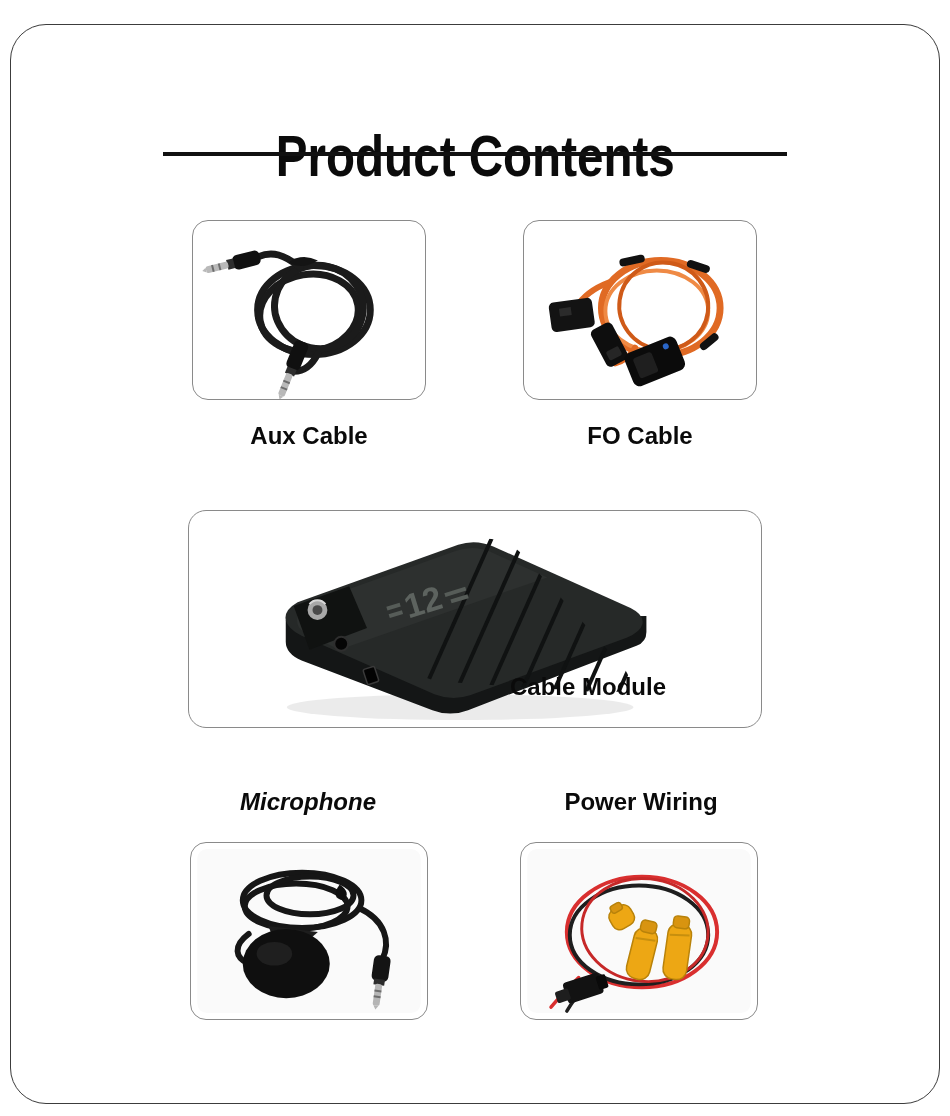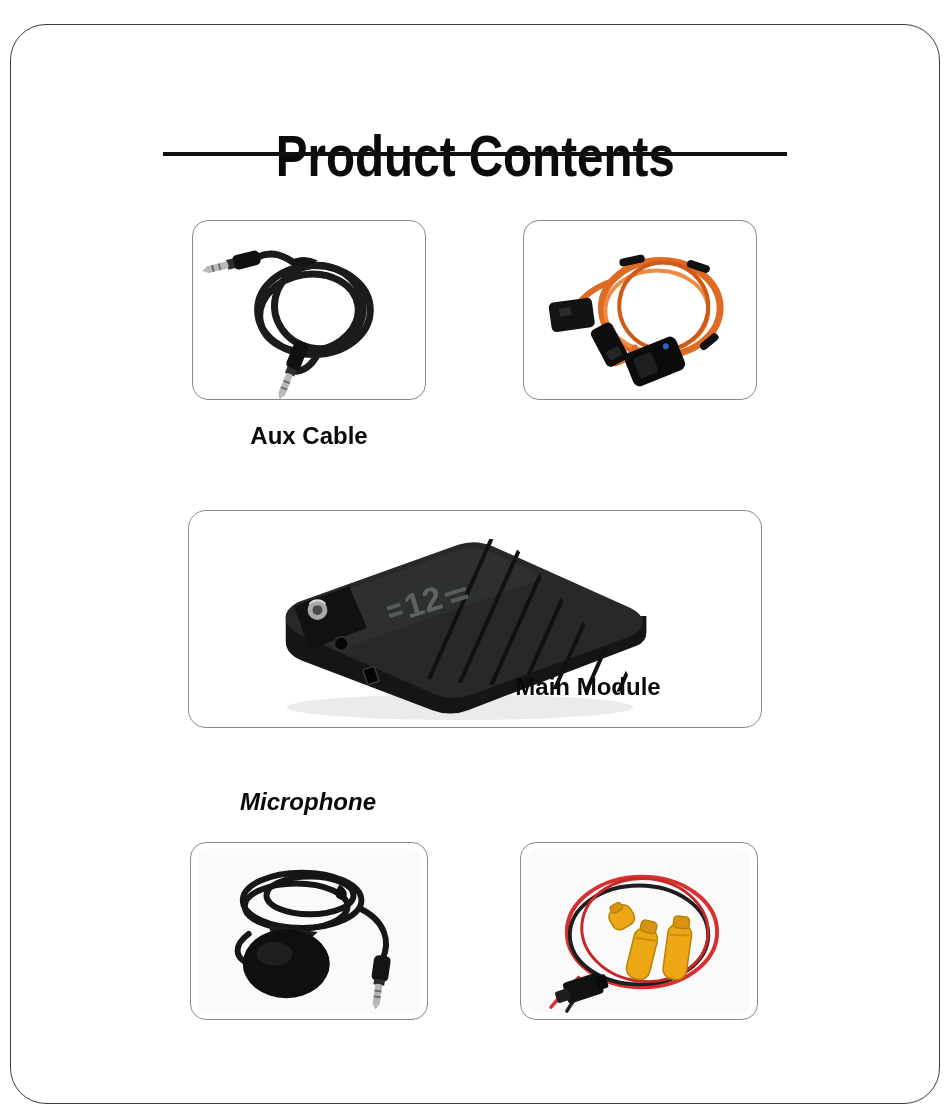--- a/index.html
+++ b/index.html
@@ -134,20 +134,21 @@
         <rect x="74" y="104" width="24" height="42" rx="5" fill="#0e0e0e"></rect>
         <rect x="79" y="130" width="14" height="10" rx="2" fill="#262626"></rect>
       </g>
       <g transform="rotate(-22 132 142)">
         <rect x="104" y="124" width="56" height="36" rx="7" fill="#0b0b0b"></rect>
         <rect x="112" y="131" width="20" height="22" rx="3" fill="#1f1f1f"></rect>
         <circle cx="148" cy="132" r="3" fill="#2a66c8"></circle>
       </g>
     </svg>
   </div>
+  <div class="product-label label-fo">FO Cable</div>
 
   <div class="card card-main">
     <svg viewBox="0 0 574 218">
       <defs>
         <clipPath id="moduleTopClip">
           <path d="M 96 110 Q 94 100 108 92 L 270 34 Q 288 28 306 36 L 444 98 Q 458 105 456 114 Q 454 122 440 128 L 282 186 Q 264 192 246 185 L 112 126 Q 98 119 96 110 Z"></path>
         </clipPath>
       </defs>
       <ellipse cx="272" cy="198" rx="175" ry="13" fill="rgba(0,0,0,0.08)"></ellipse>
       <path d="M 96 110 L 96 132 Q 96 144 112 151 L 244 201 Q 262 208 280 201 L 450 136 Q 460 132 460 122 L 460 106 Z" fill="#141616"></path>
@@ -172,21 +173,21 @@
       <path d="M 104 96 L 160 76 L 178 118 L 120 140 Z" fill="#101211"></path>
       <g>
         <circle cx="128" cy="100" r="10" fill="#a8a8a8"></circle>
         <circle cx="128" cy="100" r="5" fill="#4a4a4a"></circle>
         <path d="M 120 94 a 10 10 0 0 1 16 0" stroke="#d8d8d8" stroke-width="2" fill="none"></path>
       </g>
       <circle cx="152" cy="134" r="7" fill="#050505" stroke="#2e2e2e" stroke-width="2"></circle>
       <rect x="176" y="158" width="12" height="16" rx="2" fill="#030303" stroke="#3a3a3a" stroke-width="1.5" transform="rotate(-18 182 166)"></rect>
     </svg>
   </div>
-  <div class="product-label label-main">Main Module</div>
+  <div class="product-label label-main">Cable Module</div>
 
   <div class="product-label label-mic">Microphone</div>
   <div class="card card-mic">
     <svg viewBox="0 0 238 178">
       <rect x="6" y="6" width="226" height="166" rx="10" fill="#fafafa"></rect>
       <g fill="none" stroke="#161616" stroke-width="6" stroke-linecap="round">
         <ellipse cx="112" cy="58" rx="60" ry="28"></ellipse>
         <ellipse cx="106" cy="64" rx="52" ry="23"></ellipse>
         <ellipse cx="120" cy="53" rx="44" ry="19"></ellipse>
         <path d="M 170 66 C 196 78 202 100 193 118"></path>
@@ -200,20 +201,21 @@
         <rect x="183" y="114" width="17" height="26" rx="5" fill="#141414"></rect>
         <rect x="186" y="138" width="11" height="6" fill="#2c2c2c"></rect>
         <rect x="188" y="143" width="7" height="22" rx="2" fill="#b5b5b5"></rect>
         <line x1="188" y1="150" x2="195" y2="150" stroke="#6d6d6d" stroke-width="2"></line>
         <line x1="188" y1="156" x2="195" y2="156" stroke="#6d6d6d" stroke-width="2"></line>
         <path d="M 189 165 l 2.5 4 l 2.5 -4 Z" fill="#b5b5b5"></path>
       </g>
     </svg>
   </div>
 
+  <div class="product-label label-power">Power Wiring</div>
   <div class="card card-power">
     <svg viewBox="0 0 238 178">
       <rect x="6" y="6" width="226" height="166" rx="10" fill="#fafafa"></rect>
       <g fill="none" stroke-linecap="round">
         <ellipse cx="122" cy="90" rx="76" ry="56" stroke="#d92f2f" stroke-width="4"></ellipse>
         <ellipse cx="119" cy="93" rx="70" ry="50" stroke="#1e1e1e" stroke-width="4"></ellipse>
         <ellipse cx="125" cy="88" rx="64" ry="52" stroke="#c62828" stroke-width="3" transform="rotate(6 125 88)"></ellipse>
         <path d="M 58 136 C 48 146 40 154 30 166" stroke="#d92f2f" stroke-width="3.5"></path>
         <path d="M 66 142 C 58 152 52 160 46 170" stroke="#1e1e1e" stroke-width="3.5"></path>
       </g>

